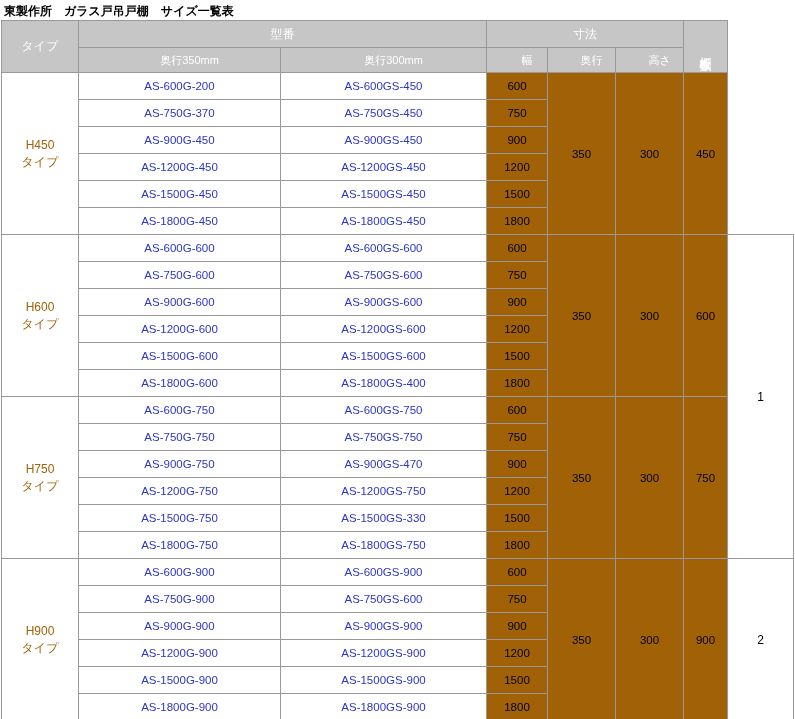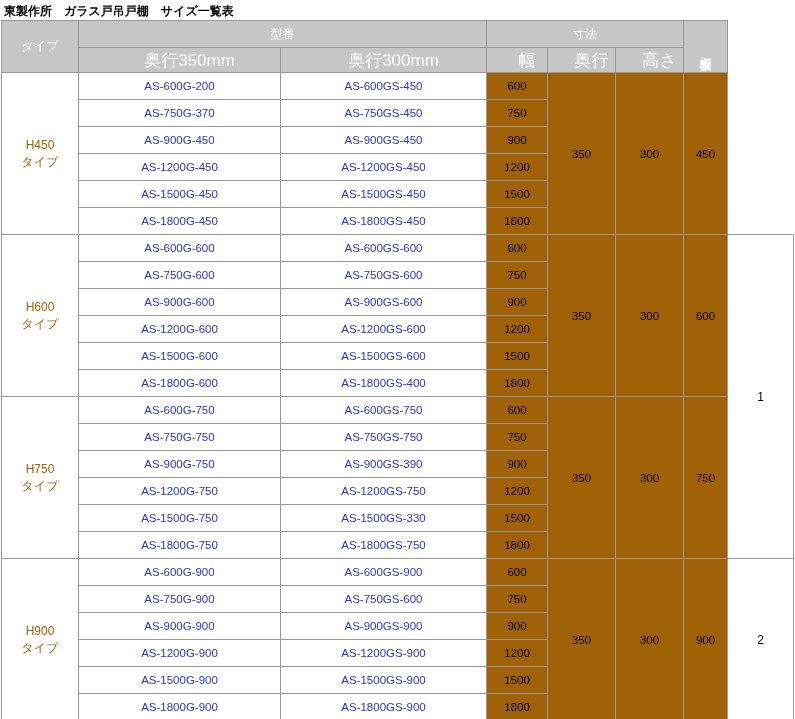--- a/index.html
+++ b/index.html
@@ -44,21 +44,21 @@
     font-weight: normal;
   }
   .hdr {
     background: #c6c6c6;
     color: #ffffff;
     font-size: 12px;
     height: 26px;
   }
   .hdr.sub {
     height: 24px;
-    font-size: 17px;
+    font-size: 11px;
     padding-left: 20px;
   }
   .type-cell {
     font-size: 12px;
     color: #a16207;
     line-height: 17px;
     background: #ffffff;
   }
   .model-cell {
     color: #2b35c8;
@@ -208,21 +208,21 @@
         <td class="num-cell" rowspan="6">300</td>
         <td class="num-cell" rowspan="6">750</td>
       </tr>
       <tr>
         <td class="model-cell">AS-750G-750</td>
         <td class="model-cell">AS-750GS-750</td>
         <td class="num-cell">750</td>
       </tr>
       <tr>
         <td class="model-cell">AS-900G-750</td>
-        <td class="model-cell">AS-900GS-390</td>
+        <td class="model-cell">AS-900GS-470</td>
         <td class="num-cell">900</td>
       </tr>
       <tr>
         <td class="model-cell">AS-1200G-750</td>
         <td class="model-cell">AS-1200GS-750</td>
         <td class="num-cell">1200</td>
       </tr>
       <tr>
         <td class="model-cell">AS-1500G-750</td>
         <td class="model-cell">AS-1500GS-330</td>

